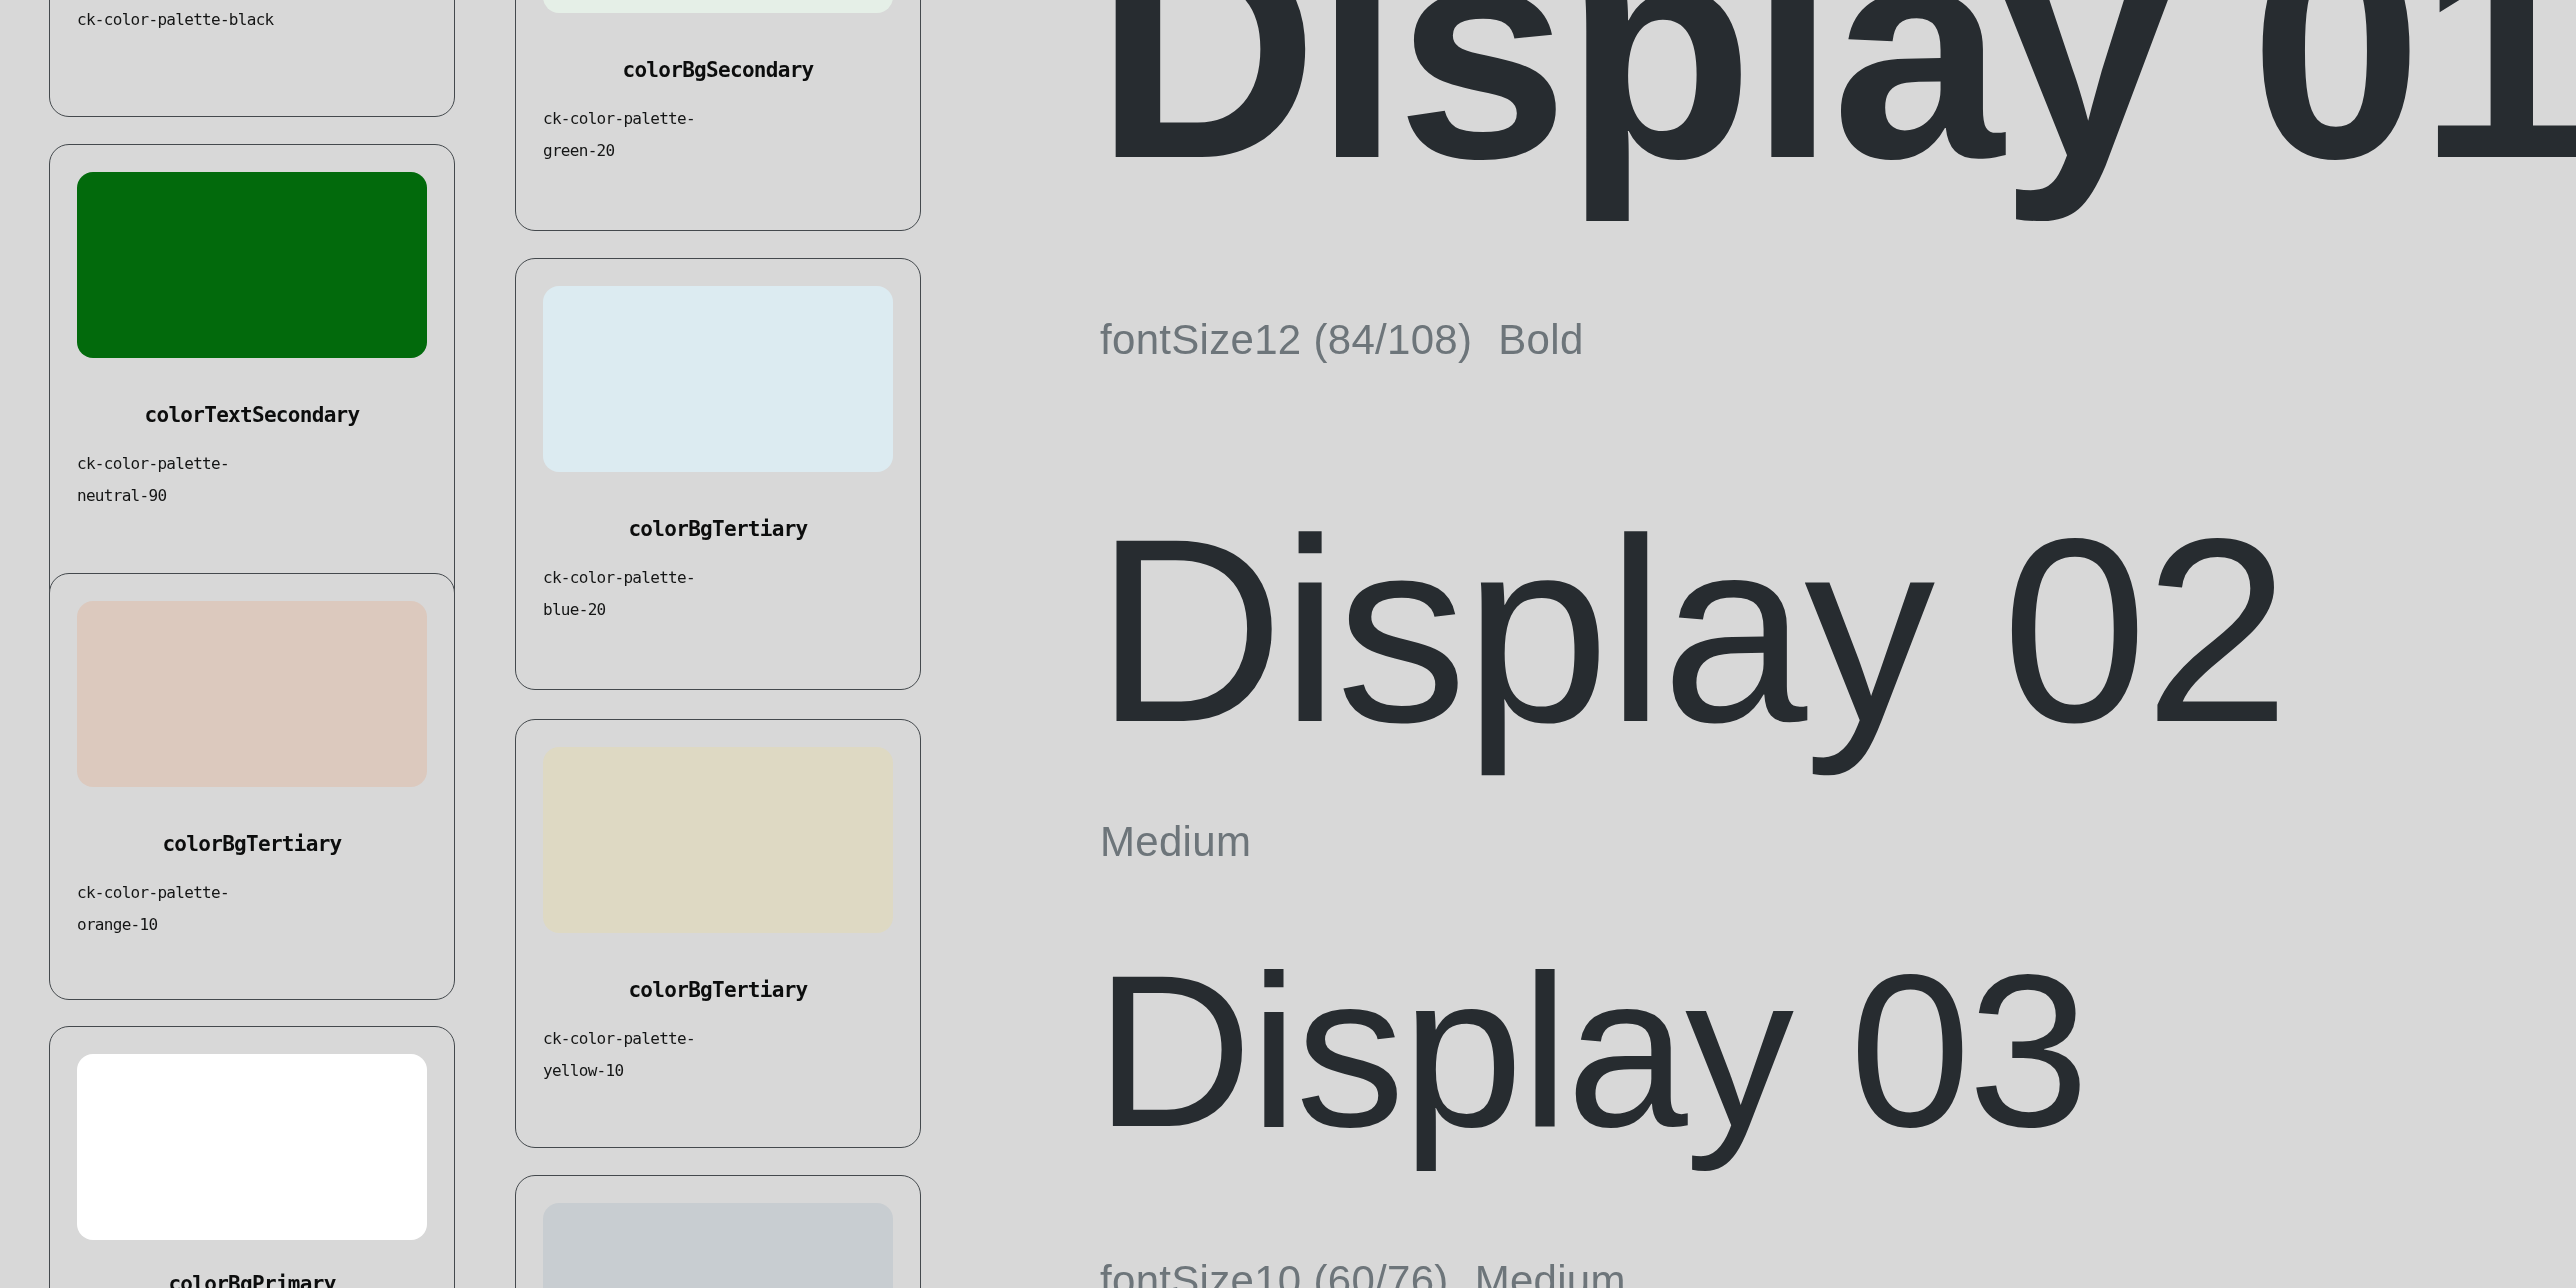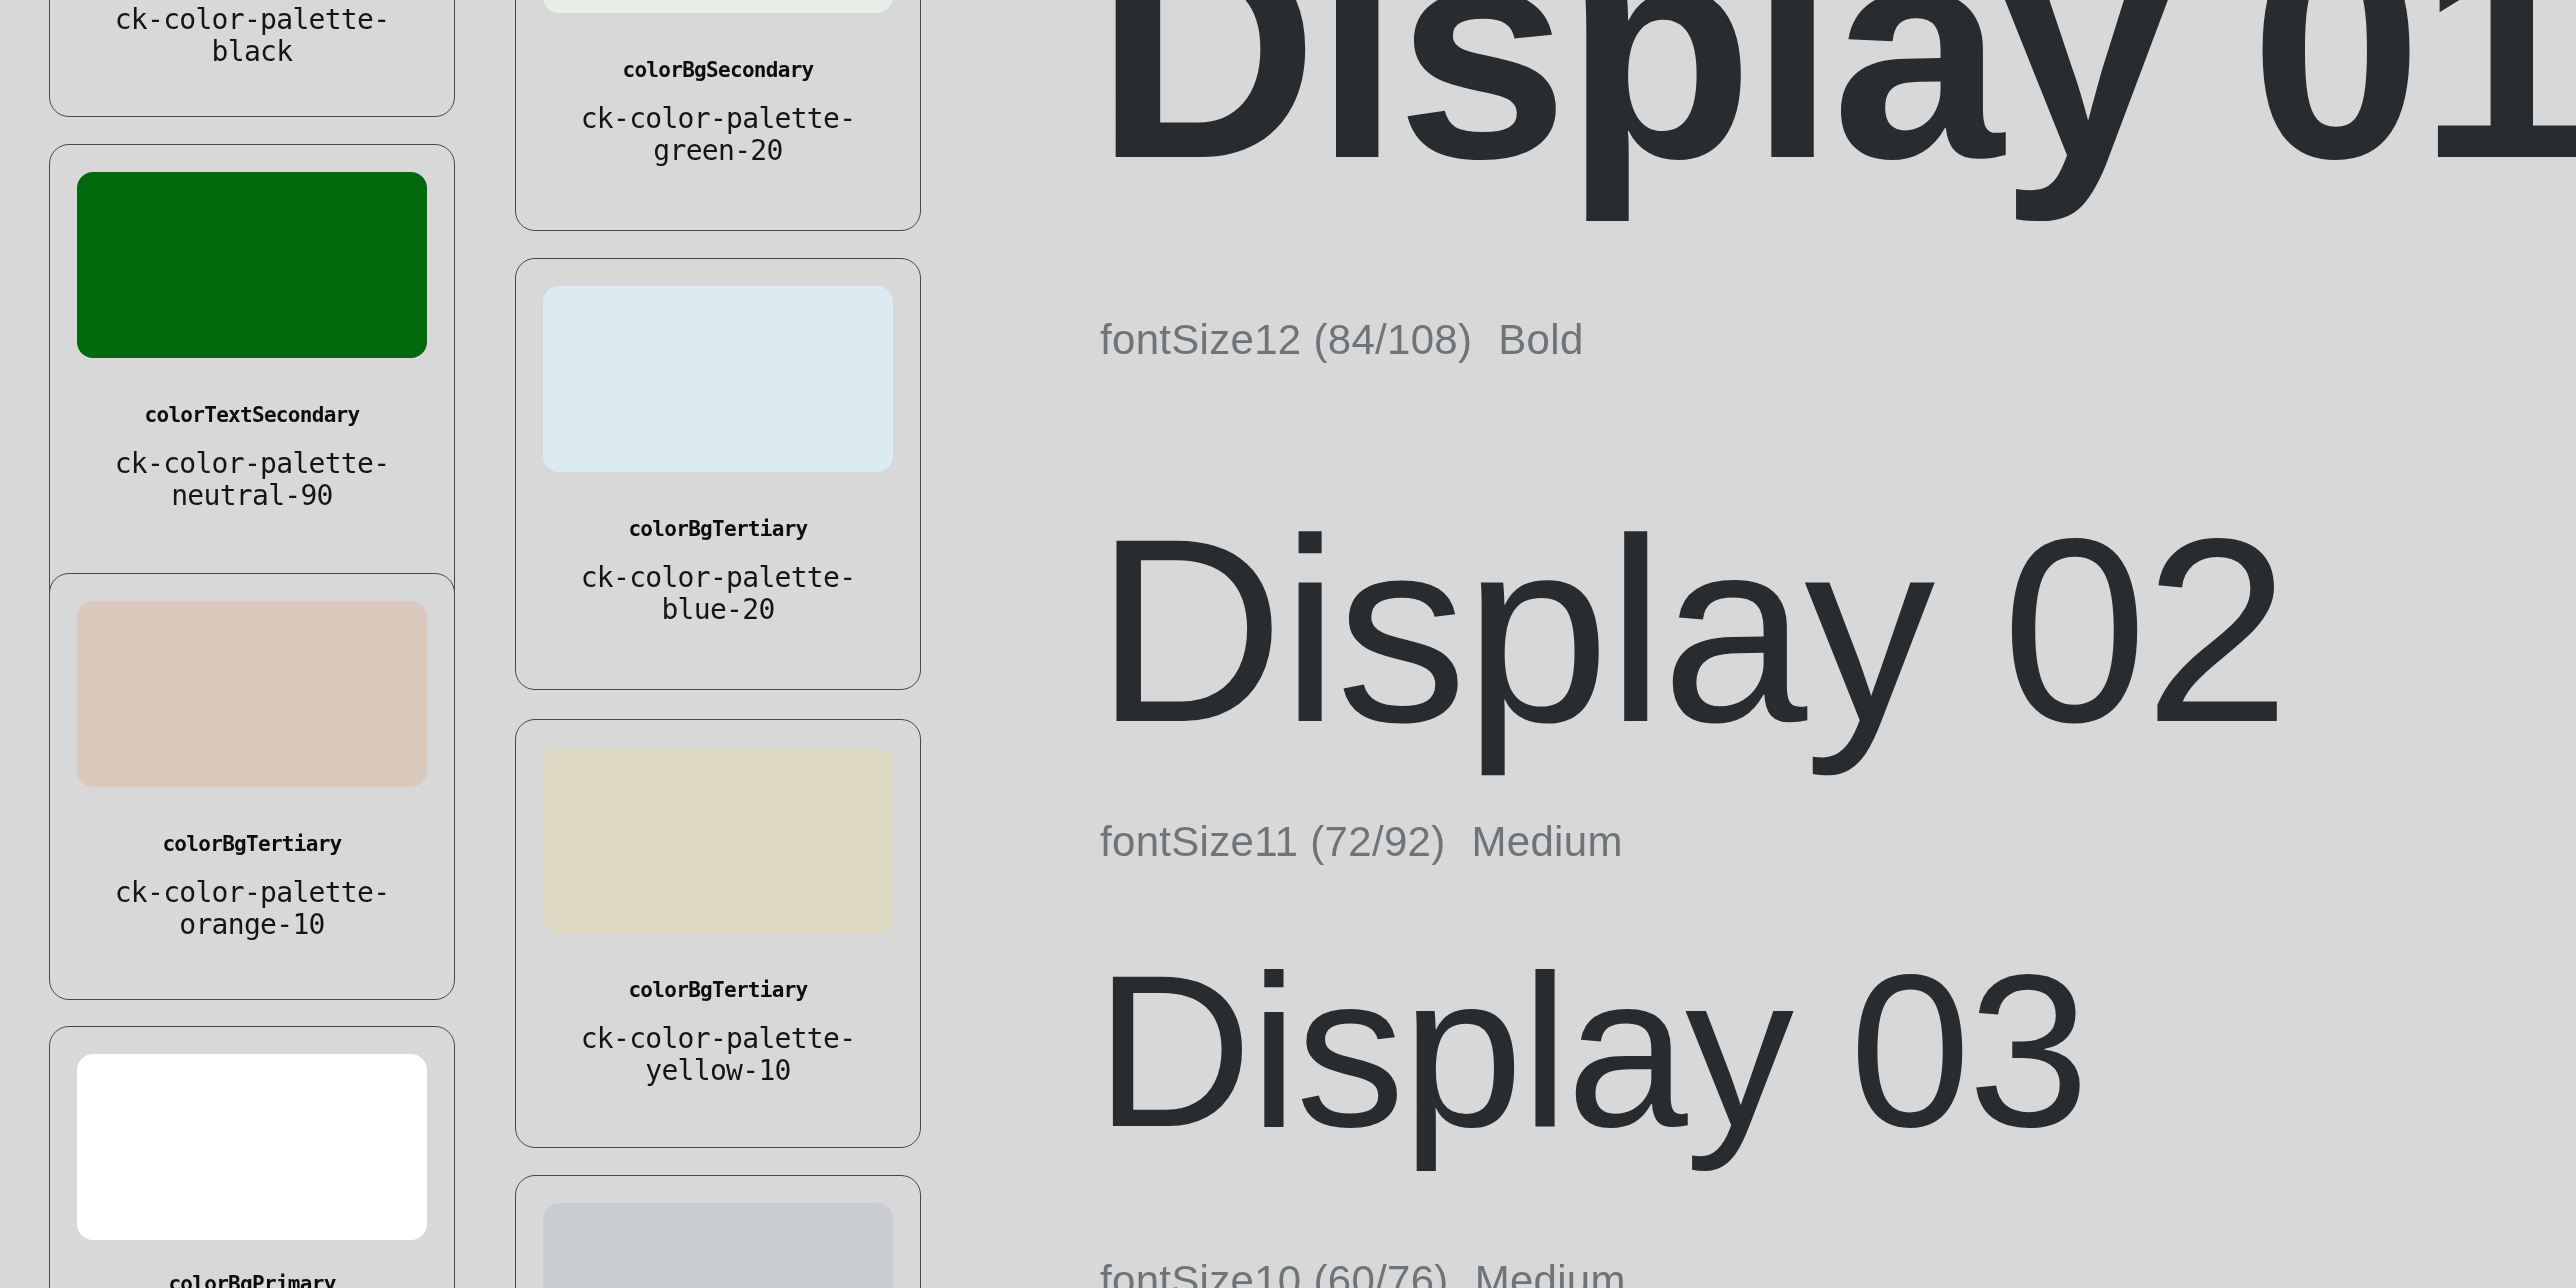--- a/index.html
+++ b/index.html
@@ -31,26 +31,25 @@
     font-size: 21px;
     line-height: 29.5px;
     color: #0c0d0d;
     letter-spacing: -0.7px;
     text-align: center;
   }
   .tcode {
     margin: 17.4px 0 0 0;
     font-family: "DejaVu Sans Mono", monospace;
     font-weight: normal;
-    font-size: 28px;
+    font-size: 16px;
     line-height: 32px;
     color: #141515;
     letter-spacing: -0.7px;
     white-space: pre-line;
-    text-align: center;
   }
   
   .display {
     position: absolute;
     left: 1095px;
     margin: 0;
     line-height: 1;
     white-space: nowrap;
     color: #272c30;
     letter-spacing: -0.012em;
@@ -132,21 +131,20 @@
   <section>
 
     <h1 class="display" style="top:-105px; font-size:309px; font-weight:700;">Display 01</h1>
     <div class="meta" style="top:316px;">
       <span>fontSize12 (84/108)</span>
       <span>Bold</span>
     </div>
 
     <h1 class="display" style="top:500px; font-size:262px; font-weight:400;">Display 02</h1>
     <div class="meta" style="top:818px;">
-      <span>fontSize11 (72/92)</span>
       <span>Medium</span>
     </div>
 
     <h1 class="display" style="top:942px; font-size:218px; font-weight:400;">Display 03</h1>
     <div class="meta" style="top:1257px;">
       <span>fontSize10 (60/76)</span>
       <span>Medium</span>
     </div>
 
   </section>

